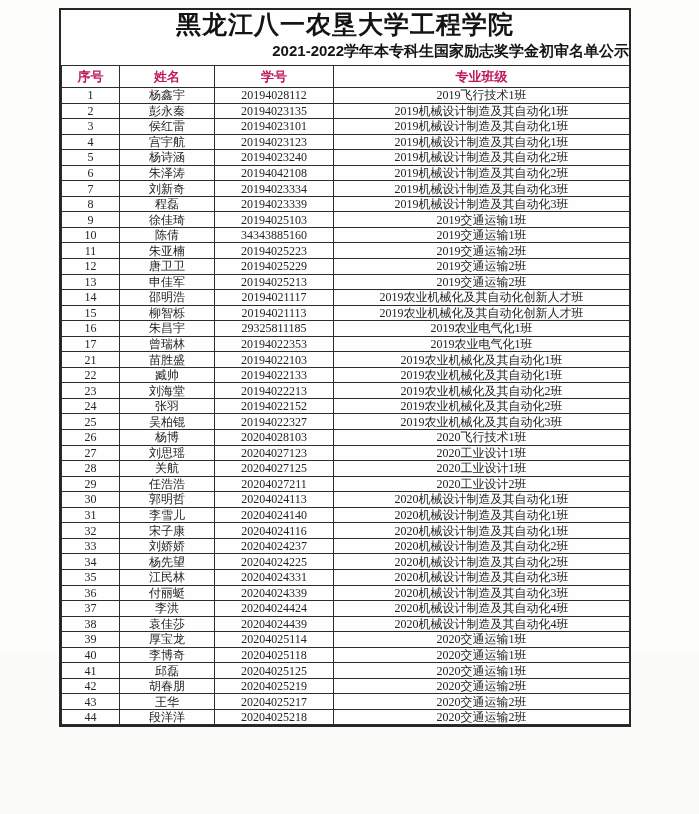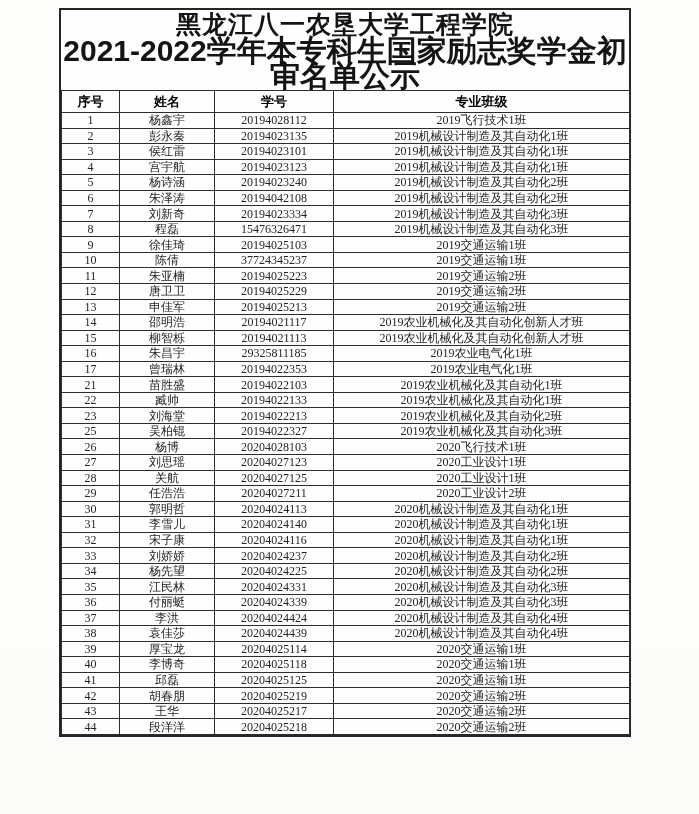--- a/index.html
+++ b/index.html
@@ -24,38 +24,38 @@
     box-sizing: border-box;
   }
   .title-block {
     text-align: center;
     font-family: "Liberation Sans", "DejaVu Sans", sans-serif;
     font-weight: bold;
     color: #141414;
     padding: 1px 0 2px 0;
   }
   .title-line1 { font-size: 25px; line-height: 27px; letter-spacing: 1px; }
-  .title-line2 { font-size: 30px; line-height: 25px; }
+  .title-line2 { font-size: 15px; line-height: 25px; text-align: right; }
   table.roster {
     width: 100%;
     border-collapse: collapse;
     table-layout: fixed;
   }
   table.roster th, table.roster td {
     border: 1px solid #2c2c2c;
     padding: 0;
     text-align: center;
     overflow: hidden;
     white-space: nowrap;
   }
   table.roster thead th {
     height: 21px;
     font-size: 13px;
     font-weight: bold;
-    color: #000000;
+    color: #be185d;
     border-top: 1px solid #2c2c2c;
   }
   table.roster tbody td {
     height: 14.55px;
     font-size: 12px;
     line-height: 14px;
     color: #242424;
   }
   col.c-index  { width: 58px; }
   col.c-name   { width: 95px; }
@@ -127,33 +127,33 @@
   </tr>
           <tr>
     <td>7</td>
     <td>刘新奇</td>
     <td>20194023334</td>
     <td>2019机械设计制造及其自动化3班</td>
   </tr>
           <tr>
     <td>8</td>
     <td>程磊</td>
-    <td>15476326471</td>
+    <td>20194023339</td>
     <td>2019机械设计制造及其自动化3班</td>
   </tr>
           <tr>
     <td>9</td>
     <td>徐佳琦</td>
     <td>20194025103</td>
     <td>2019交通运输1班</td>
   </tr>
           <tr>
     <td>10</td>
     <td>陈倩</td>
-    <td>37724345237</td>
+    <td>34343885160</td>
     <td>2019交通运输1班</td>
   </tr>
           <tr>
     <td>11</td>
     <td>朱亚楠</td>
     <td>20194025223</td>
     <td>2019交通运输2班</td>
   </tr>
           <tr>
     <td>12</td>
@@ -203,20 +203,26 @@
     <td>20194022133</td>
     <td>2019农业机械化及其自动化1班</td>
   </tr>
           <tr>
     <td>23</td>
     <td>刘海堂</td>
     <td>20194022213</td>
     <td>2019农业机械化及其自动化2班</td>
   </tr>
           <tr>
+    <td>24</td>
+    <td>张羽</td>
+    <td>20194022152</td>
+    <td>2019农业机械化及其自动化2班</td>
+  </tr>
+          <tr>
     <td>25</td>
     <td>吴柏锟</td>
     <td>20194022327</td>
     <td>2019农业机械化及其自动化3班</td>
   </tr>
           <tr>
     <td>26</td>
     <td>杨博</td>
     <td>20204028103</td>
     <td>2020飞行技术1班</td>

